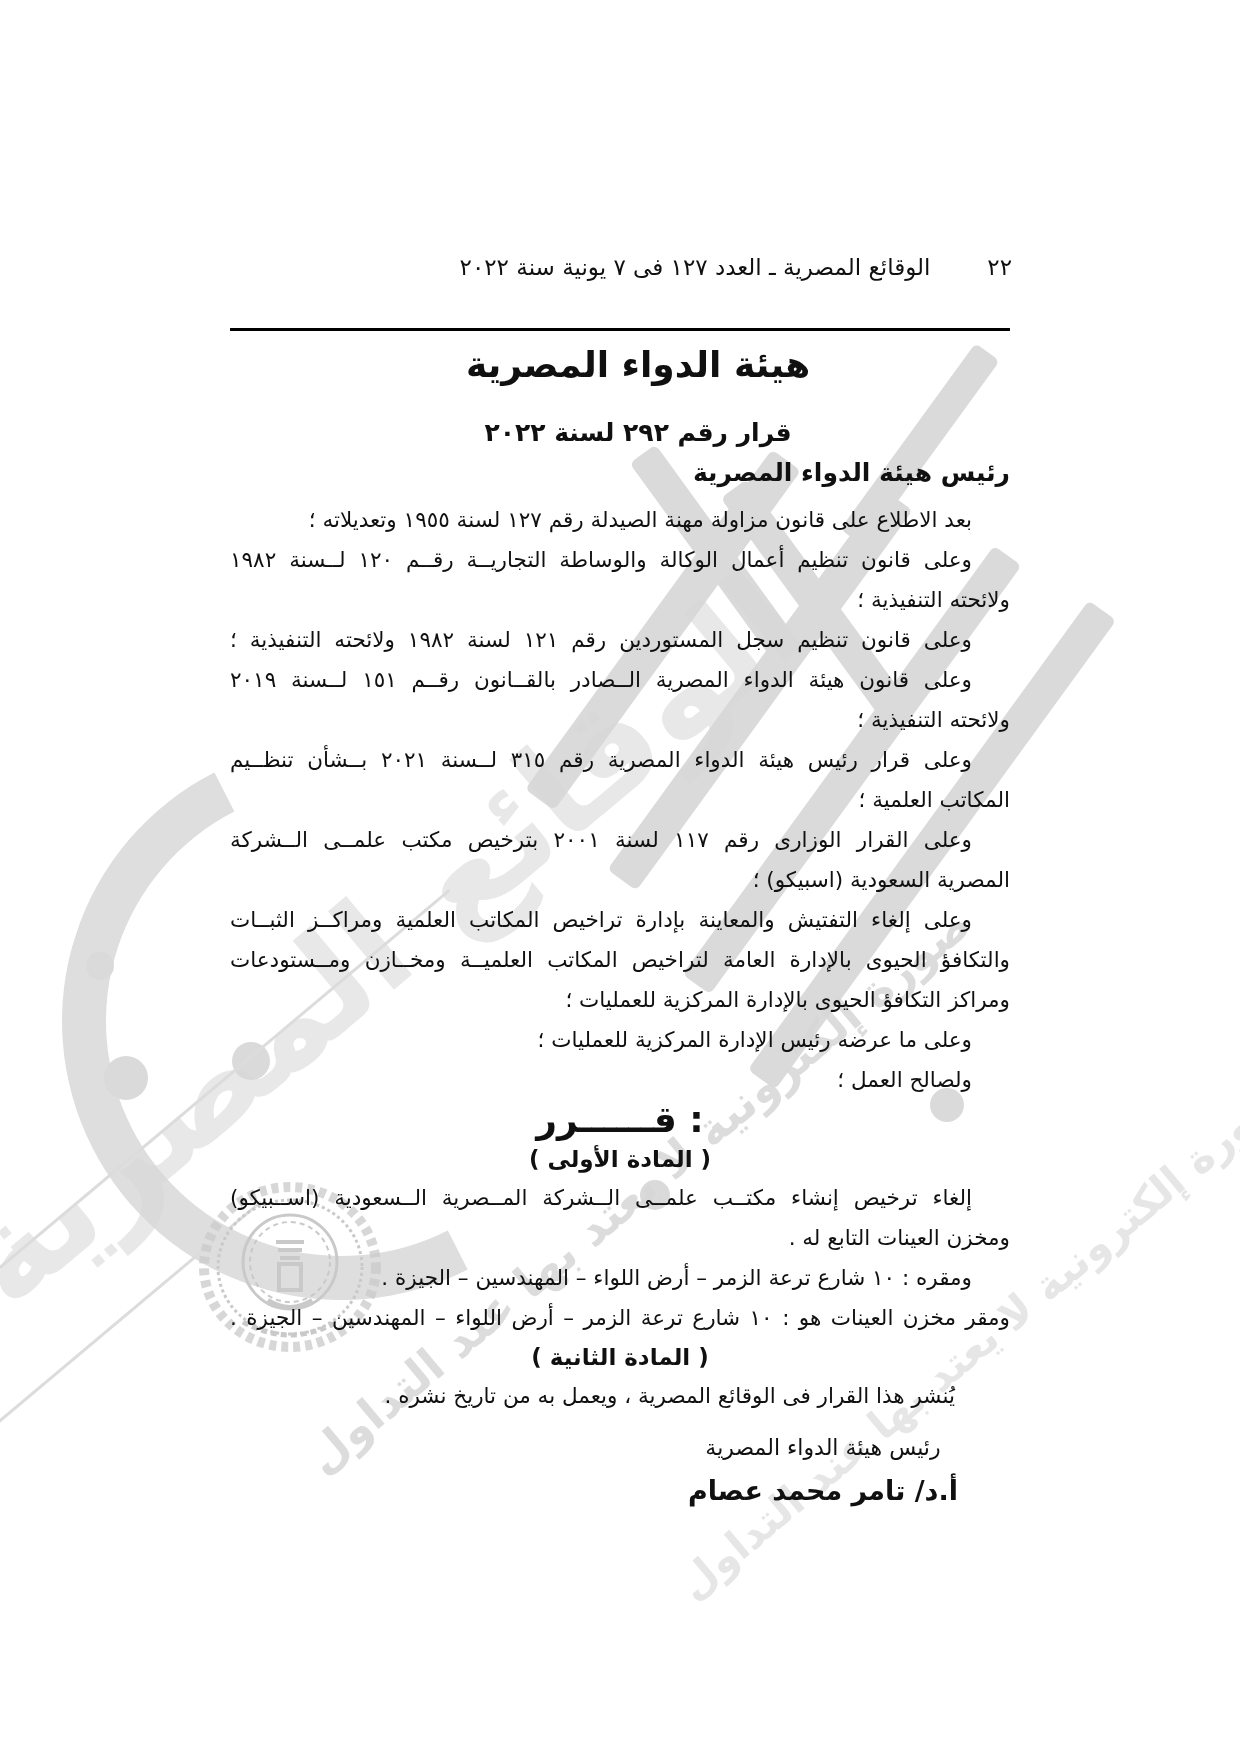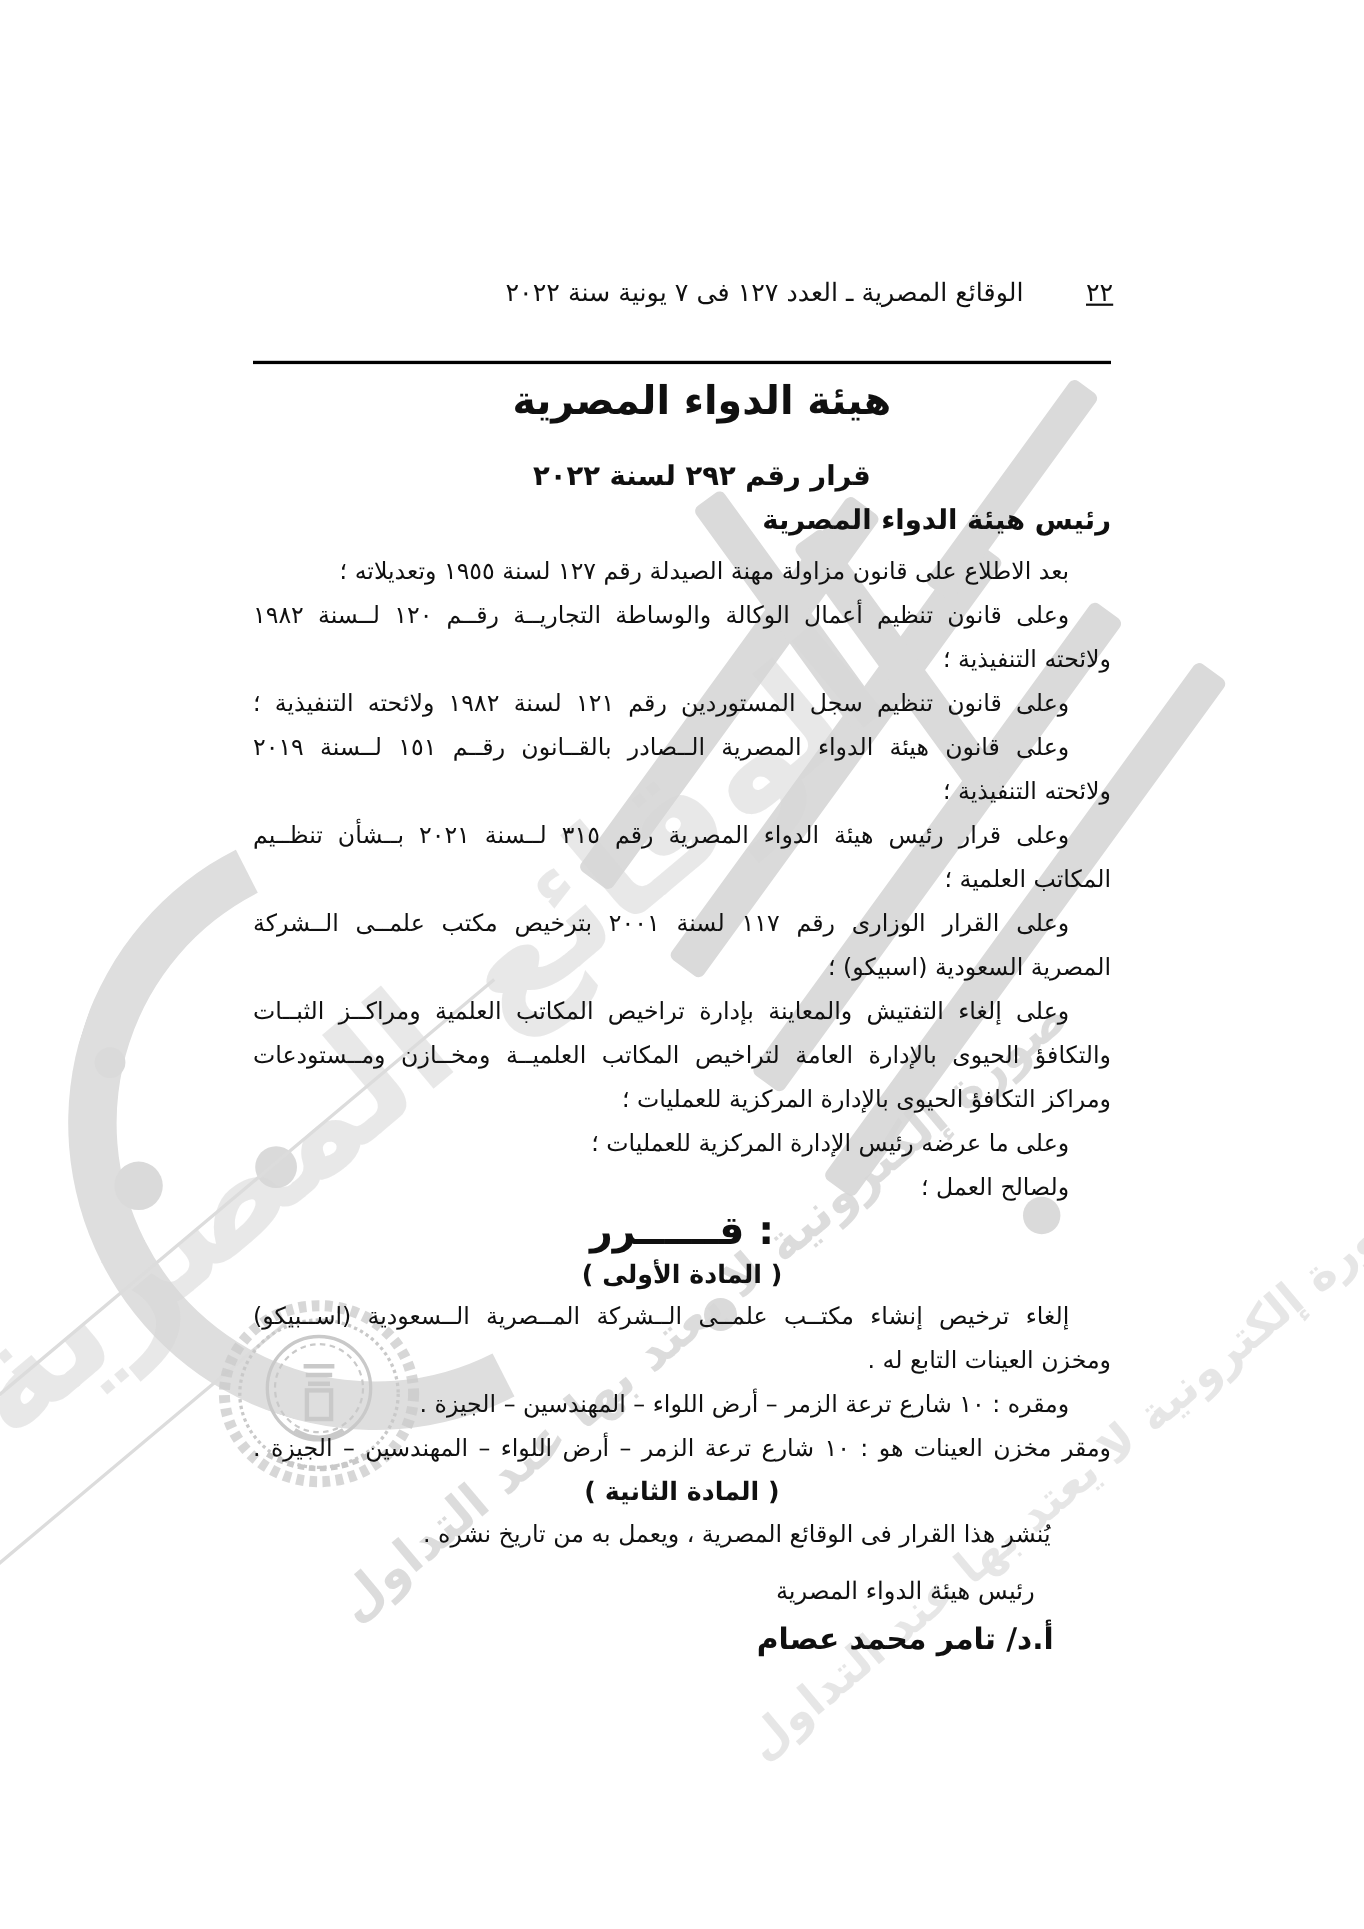--- a/index.html
+++ b/index.html
@@ -25,21 +25,21 @@
   .wm-text{
     position:absolute;color:#d7d7d7;font-weight:bold;white-space:nowrap;
     transform-origin:left bottom;opacity:.85;
   }
   .wm-line{position:absolute;background:#dcdcdc;transform-origin:left bottom;}
   .wm-seal{position:absolute;left:183px;top:1172px;}
   
   .content{position:absolute;right:230px;width:780px;top:0;z-index:2;}
   .hdr{position:absolute;top:254px;width:100%;height:44px;font-size:23px;}
   .hdr-title{position:absolute;width:100%;text-align:center;transform:translateX(75px);}
-  .hdr-page{position:absolute;left:auto;right:-2px;top:0;font-size:23px;text-decoration:underline;}
+  .hdr-page{position:absolute;left:auto;right:-2px;top:0;font-size:23px;}
   .hdr-rule{position:absolute;top:328px;width:100%;height:3px;background:#000;}
   .t-authority{position:absolute;top:344px;width:100%;text-align:center;
     font-size:36px;font-weight:bold;transform:translateX(18px);}
   .t-decree{position:absolute;top:418px;width:100%;text-align:center;
     font-size:25px;font-weight:bold;transform:translateX(18px);}
   .t-issuer{position:absolute;top:458px;width:100%;text-align:right;
     font-size:25px;font-weight:bold;}
   .body{position:absolute;top:500px;width:100%;font-size:21.5px;margin-left:36px;}
   .line{height:40px;line-height:40px;white-space:nowrap;}
   .indent{padding-right:38px;}

